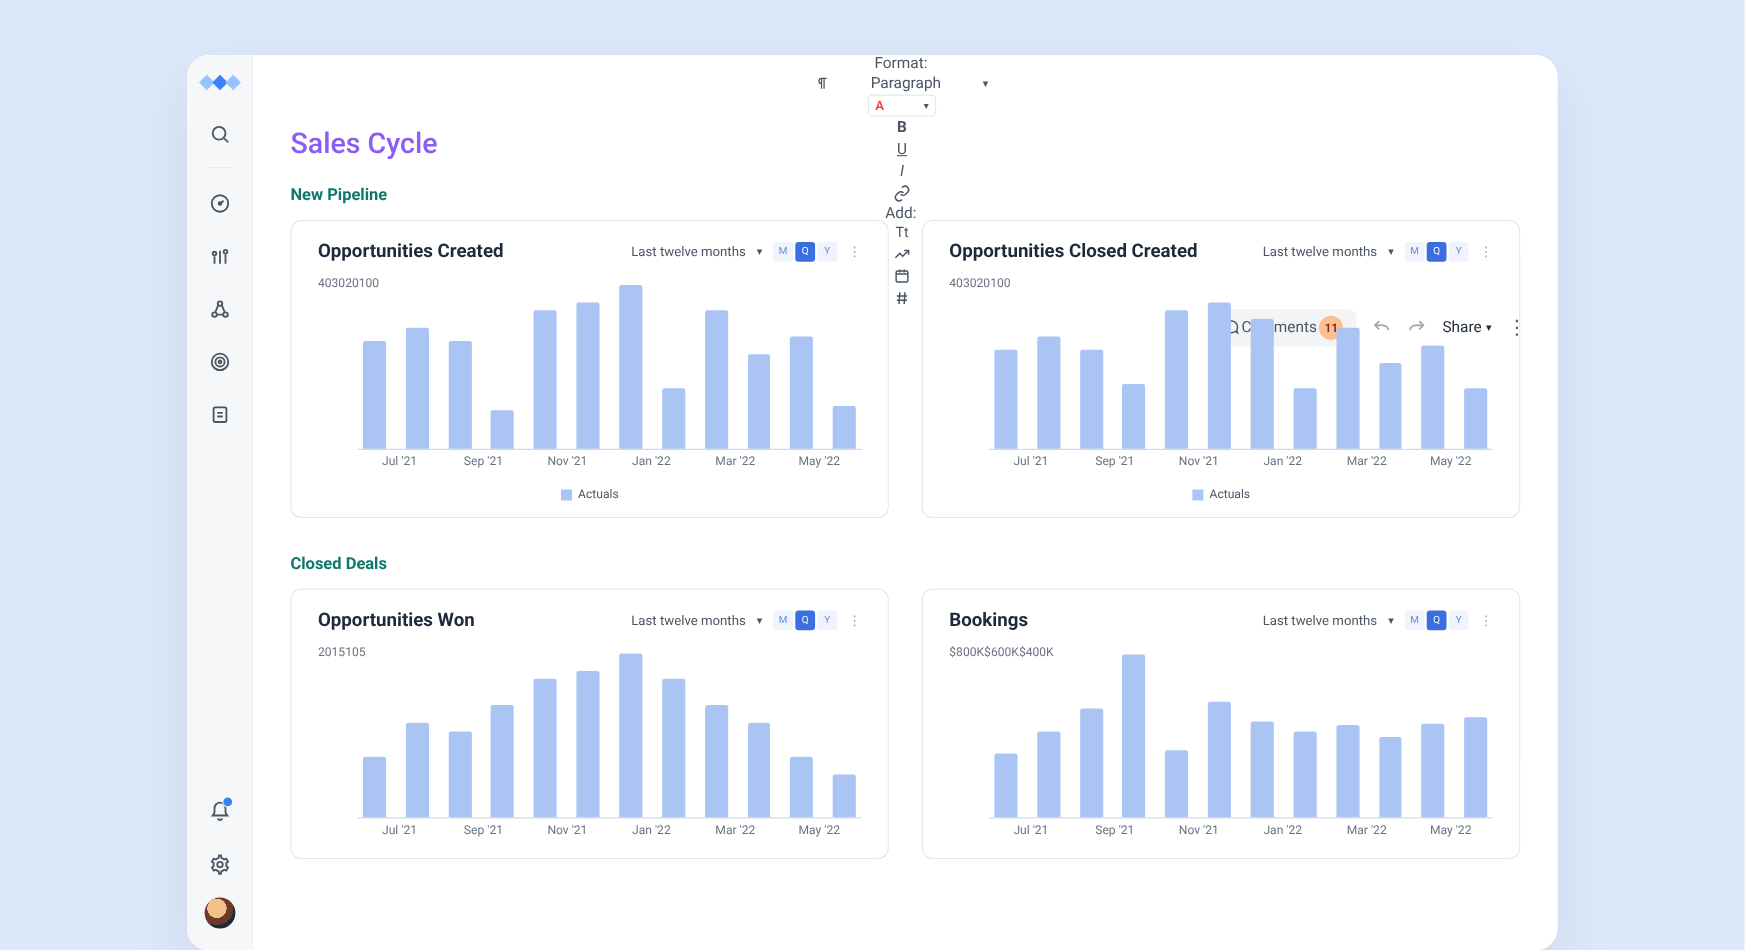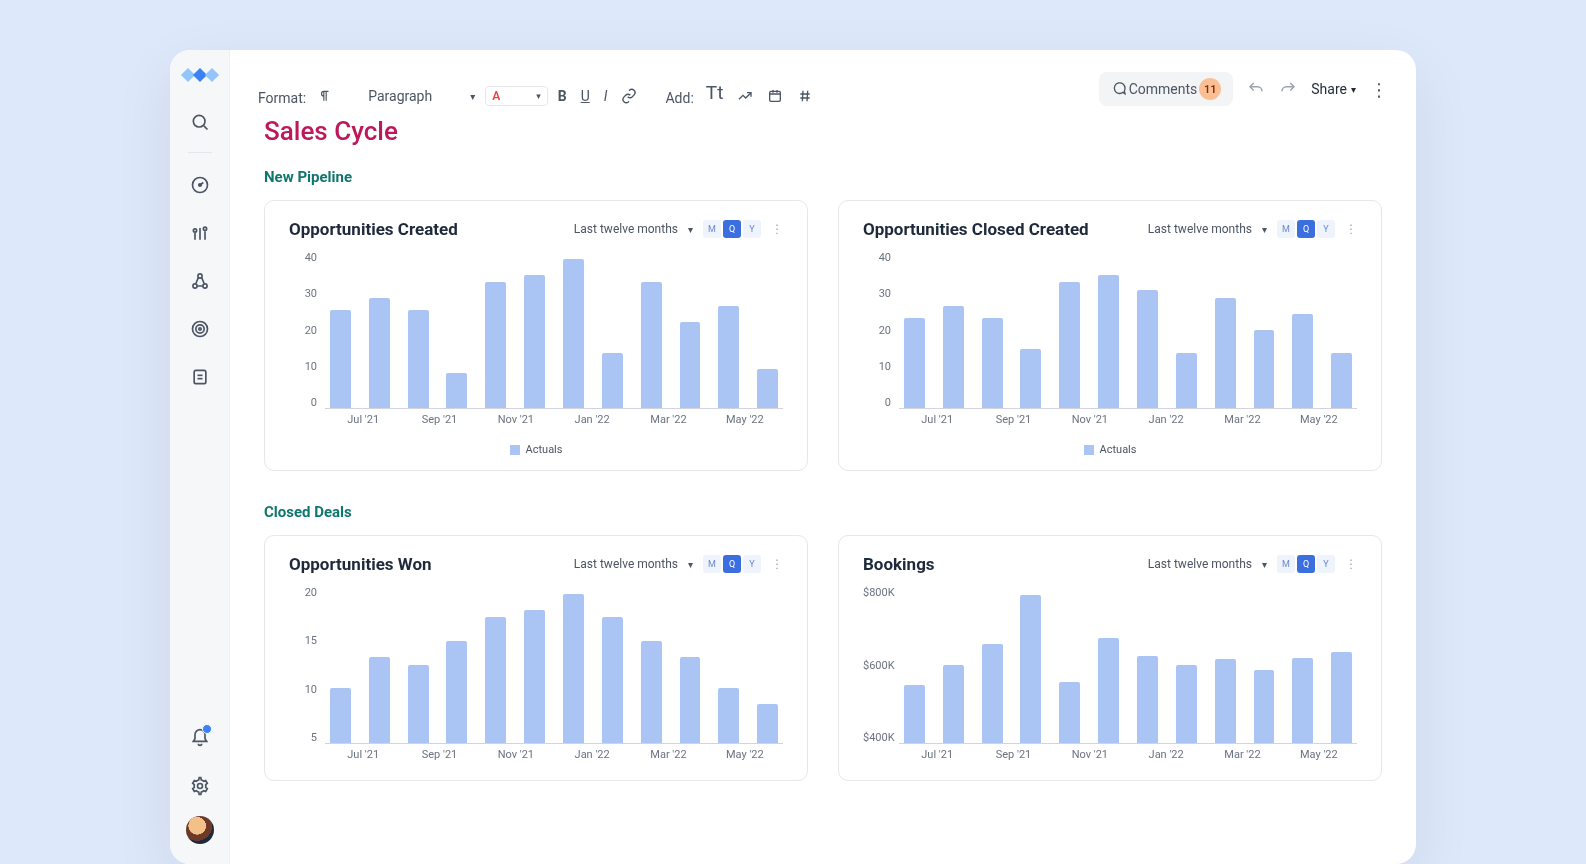--- a/index.html
+++ b/index.html
@@ -46,23 +46,23 @@
   background:#3b82f6; border-radius:50%; border:1.5px solid #f6f7f9;
 }
 .avatar {
   width:28px;height:28px;border-radius:50%;
   background: radial-gradient(circle at 40% 35%, #f4c08a 0 35%, #6d3a2a 36% 60%, #1e293b 61% 100%);
   margin-top:6px;
 }
 .main { flex:1; display:flex; flex-direction:column; overflow:hidden; }
 .toolbar {
   height: 56px; padding: 0 28px;
-  display:flex; align-items:flex-end;
+  display:flex; align-items:center;
   border-bottom: none;
-  color:#374151; font-size:14px;
+  color:#374151; font-size:14px;flex-direction:column;
 }
 .toolbar .label { color:#4b5563; margin-right:8px; }
 .toolbar .tb-item {
   display:inline-flex; align-items:center; margin-right:6px;
   color:#4b5563; cursor:pointer; padding:2px 4px; border-radius:4px;gap:32px;
 }
 .tb-sep { width: 18px; }
 .toolbar .right { margin-left:auto; display:flex; align-items:center; gap:14px; }
 .comments-pill {
   display:flex; align-items:center; gap:2px;
@@ -72,21 +72,21 @@
 .count-badge {
   background:#fbbf93; color:#7c2d12; border-radius:50%;
   width:22px;height:22px; display:flex;align-items:center;justify-content:center;
   font-size:11px; font-weight:600;
 }
 .arrow-btn { color:#9ca3af; cursor:pointer; }
 .share { color:#1f2937; cursor:pointer; display:flex;align-items:center;gap:4px; }
 .dots { color:#4b5563; cursor:pointer; font-size:18px; }
 
 .content { flex:1; overflow:auto; padding: 10px 34px 0; }
-.page-title { font-size:26px; font-weight:500; color:#be185d; margin-bottom:22px; }
+.page-title { font-size:26px; font-weight:500; color:#8b5cf6; margin-bottom:22px; }
 .section-title { font-size:15px; font-weight:700; color:#0f766e; margin: 8px 0 14px; }
 
 .grid { display:grid; grid-template-columns: 1fr 1fr; gap: 30px; margin-bottom: 32px; }
 .card {
   border:1px solid #e5e7eb; border-radius:10px;
   padding: 18px 24px 14px;
 }
 .card-head { display:flex; align-items:center; margin-bottom: 12px; }
 .card-title { font-size:17px; font-weight:700; color:#1e2a3b; }
 .card-controls { margin-left:auto; display:flex; align-items:center; gap:10px; font-size:12px; color:#4b5563; }
@@ -95,21 +95,21 @@
 .toggle-group { display:flex; gap:2px; }
 .toggle {
   width:18px;height:18px; font-size:9px; display:flex;align-items:center;justify-content:center;
   background:#eff3fb; color:#6b8bd6; border-radius:3px; cursor:pointer;
 }
 .toggle.active { background:#3b6fe0; color:#fff; }
 .dots-sm { color:#9ca3af; cursor:pointer; }
 
 .chart { position:relative; height: 180px; padding-left: 32px; }
 .ylabels { position:absolute; left:0; top:0; bottom:22px; width:28px;
-  display:flex; flex-direction:column; justify-content:space-between;
+  display:flex; flex-direction:row; justify-content:space-between;
   font-size:11px; color:#6b7280; text-align:right;
 }
 .plot { position:absolute; left:36px; right:0; top:0; bottom:22px;
   border-bottom:1px solid #d1d5db;
   display:flex; align-items:flex-end; gap: 4%;
   padding: 0 1%;
 }
 .bar { flex:1; background:#aac4f3; border-radius:2px 2px 0 0; }
 .xlabels { position:absolute; left:36px; right:0; bottom:0; height:18px;
   display:flex; font-size:11px; color:#6b7280;
@@ -217,21 +217,21 @@
           <i>I</i>
         </span>
       <span class="tb-item">
         <svg width="16" height="16" viewBox="0 0 24 24" fill="none" stroke="currentColor" stroke-width="2">
             <path d="M10 13a5 5 0 007 0l3-3a5 5 0 00-7-7l-1 1"></path>
             <path d="M14 11a5 5 0 00-7 0l-3 3a5 5 0 007 7l1-1"></path>
           </svg>
       </span>
       <span class="tb-sep"></span>
       <span class="label">Add:</span>
-      <span class="tb-item" style="font-size:19px">Tt</span>
+      <span class="tb-item" style="font-size:13px">Tt</span>
       <span class="tb-item">
         <svg width="16" height="16" viewBox="0 0 24 24" fill="none" stroke="currentColor" stroke-width="2">
             <polyline points="3 17 9 11 13 15 21 7"></polyline>
             <polyline points="15 7 21 7 21 13"></polyline>
           </svg>
       </span>
       <span class="tb-item">
         <svg width="16" height="16" viewBox="0 0 24 24" fill="none" stroke="currentColor" stroke-width="2">
             <rect x="4" y="5" width="16" height="15" rx="2"></rect>
             <line x1="4" y1="9" x2="20" y2="9"></line>

